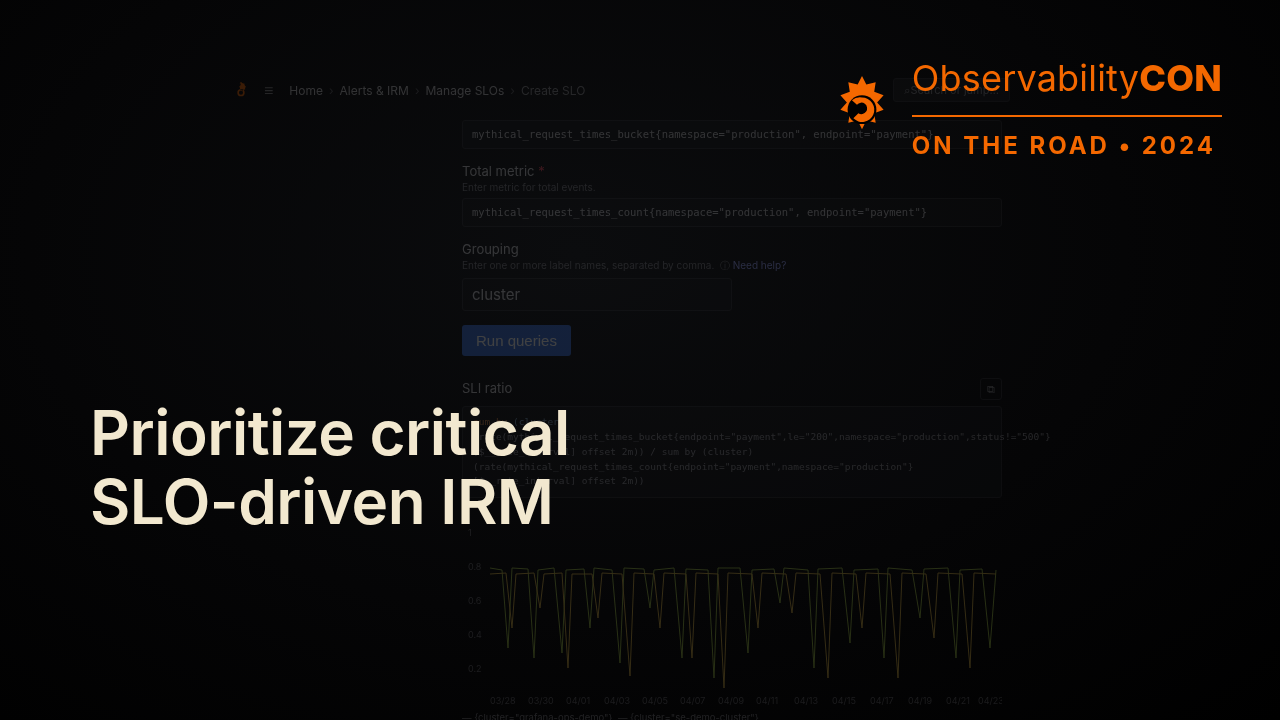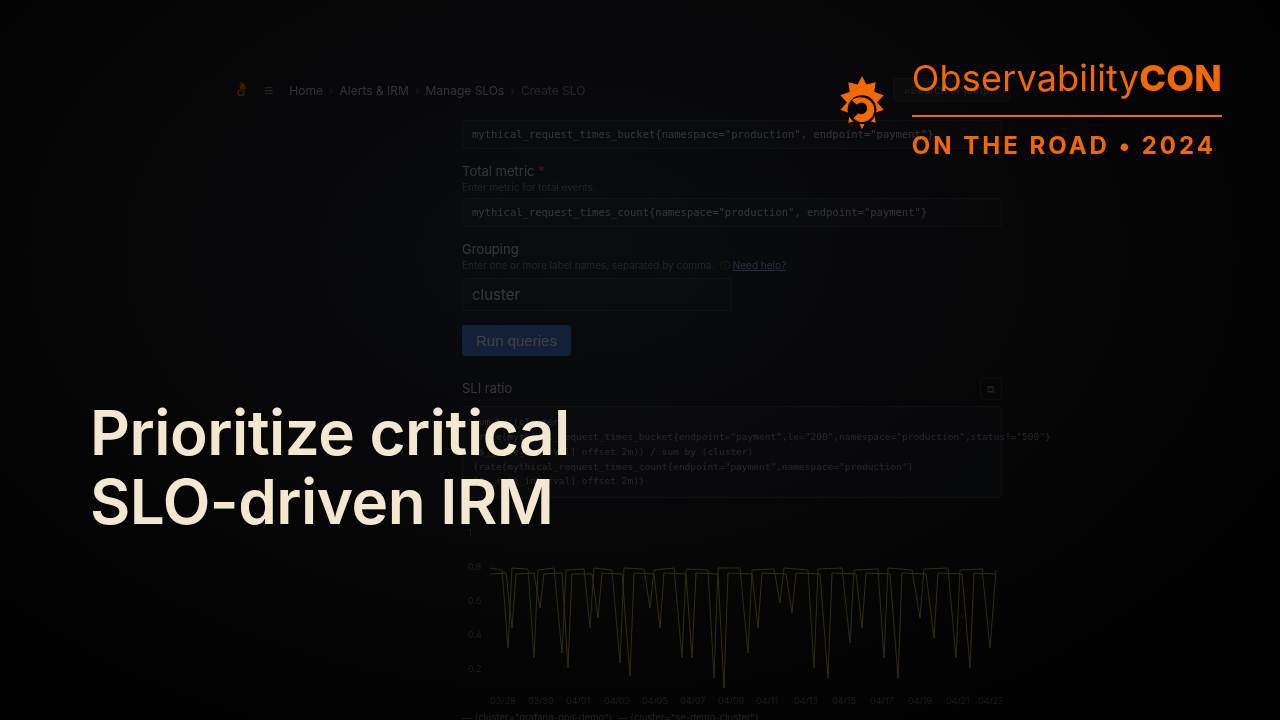--- a/index.html
+++ b/index.html
@@ -15,21 +15,21 @@
 .crumbs{display:flex;align-items:flex-end;gap:6px;color:#c8c8ca;font-size:12px}
 .crumbs .sep{color:#5b5b60}
 .crumbs .muted{color:#8e8e92}
 .search{margin-left:auto;margin-right:12px;background:#1a1b1e;border:1px solid #2d2e32;border-radius:3px;padding:4px 10px;color:#8e8e92;font-size:11px;display:flex;align-items:center;gap:0}
 
 .form{margin-left:230px;width:540px}
 .codebox{background:#111214;border:1px solid #2b2c30;border-radius:3px;padding:6px 9px;font-family:ui-monospace,Menlo,Consolas,monospace;font-size:10.5px;color:#c9c9cc;line-height:1.45;margin-bottom:14px}
 .lbl{color:#cfcfd2;font-size:13px;margin-bottom:2px}
 .lbl .req{color:#f2495c}
 .hint{color:#7d7d82;font-size:10px;margin-bottom:5px}
-.hint a{color:#9aa4ff;text-decoration:underline}
+.hint a{color:#9aa4ff;}
 .input{background:#111214;border:1px solid #2b2c30;border-radius:3px;padding:6px 9px;font-size:15px;color:#cfcfd2;margin-bottom:14px;width:270px}
 .btn-primary{background:#3871dc;color:#fff;border:none;border-radius:3px;padding:7px 14px;font-size:15px;font-weight:500;cursor:pointer}
 
 .sli{margin-top:22px}
 .sli-head{display:flex;align-items:center;justify-content:space-between}
 .copy{width:22px;height:22px;border:1px solid #2b2c30;border-radius:3px;display:flex;align-items:center;justify-content:center;color:#8e8e92;font-size:11px}
 .querybox{background:#121316;border:1px solid #2b2c30;border-radius:3px;padding:8px 10px;margin-top:6px;font-family:ui-monospace,Menlo,Consolas,monospace;font-size:9.5px;line-height:1.55;color:#9a9aa0}
 .kw{color:#d78b4a}.lbn{color:#81a2be}
 
 .chart{margin-top:10px;height:200px;position:relative;border:0}

